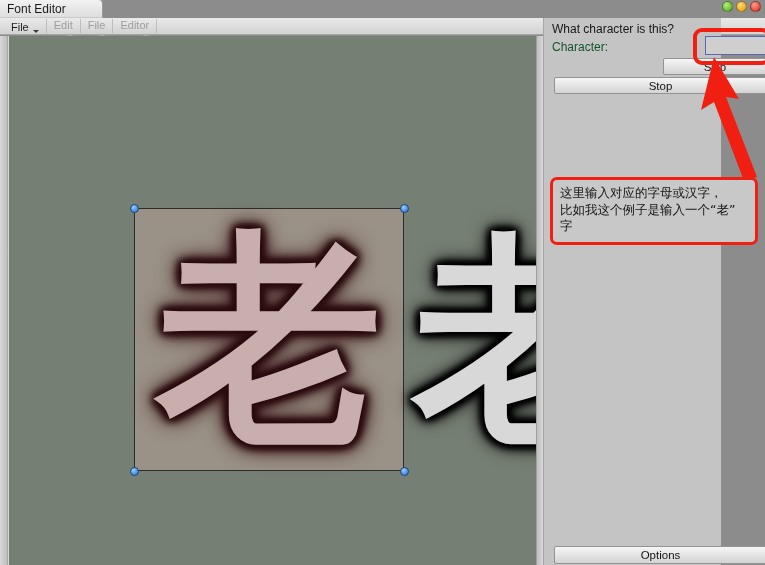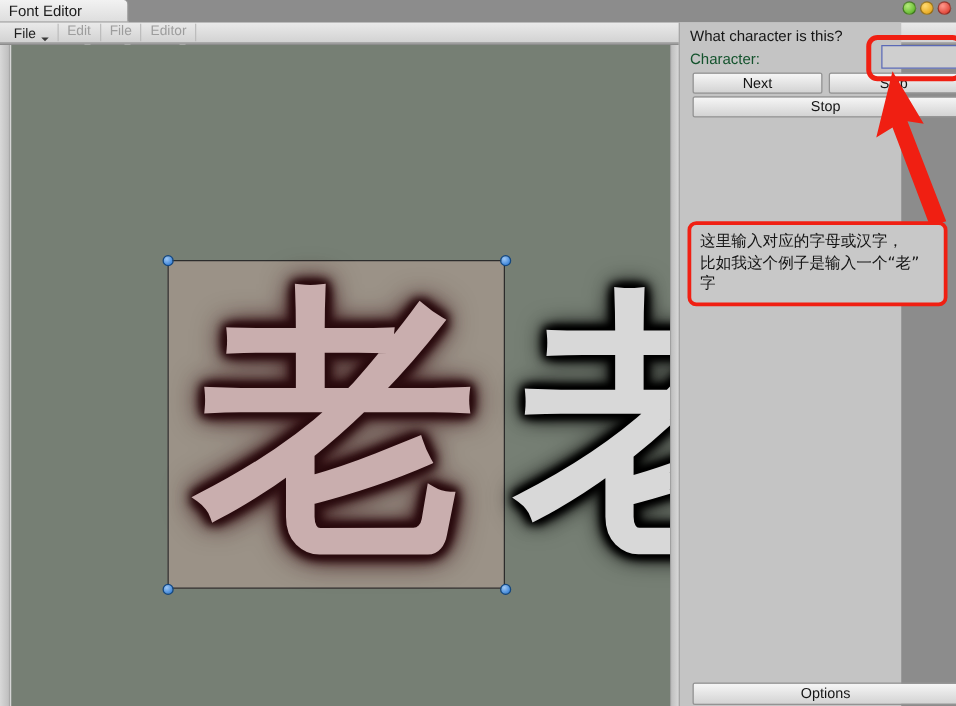--- a/index.html
+++ b/index.html
@@ -270,21 +270,20 @@
       <div class="glyph" id="glyph-next">老</div>
     </div>
     <div id="canvas-scroll-right"></div>
   </div>
 
   <div id="panel">
     <div id="panel-question">What character is this?</div>
     <div id="char-label">Character:</div>
     <input id="char-input" type="text" value="" style="">
 
-    <div class="btn" id="btn-next">Next</div>
     <div class="btn" id="btn-skip">Skip</div>
     <div class="btn" id="btn-stop">Stop</div>
     <div class="btn" id="btn-options">Options</div>
   </div>
 
   <div id="annotation-layer">
 
     <svg width="765" height="565" style="position:absolute;left:0;top:0;">
       <polygon fill="#f01f12" points="714,57 739,99 726,97 757,177 744,181 714,102 701,110"></polygon>
     </svg>

